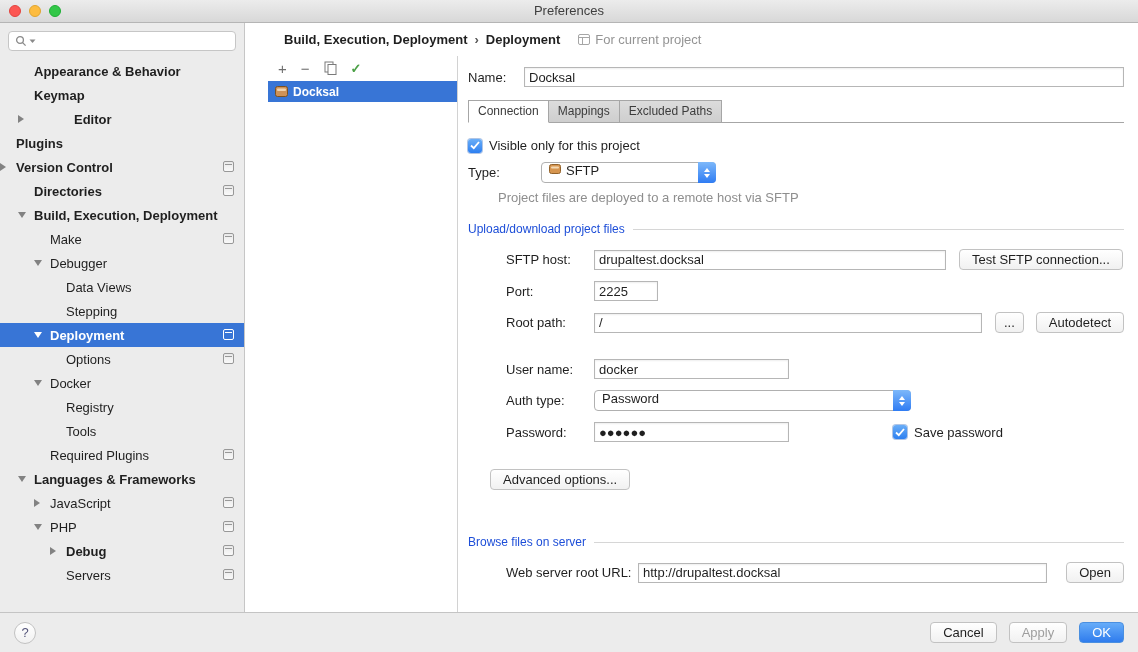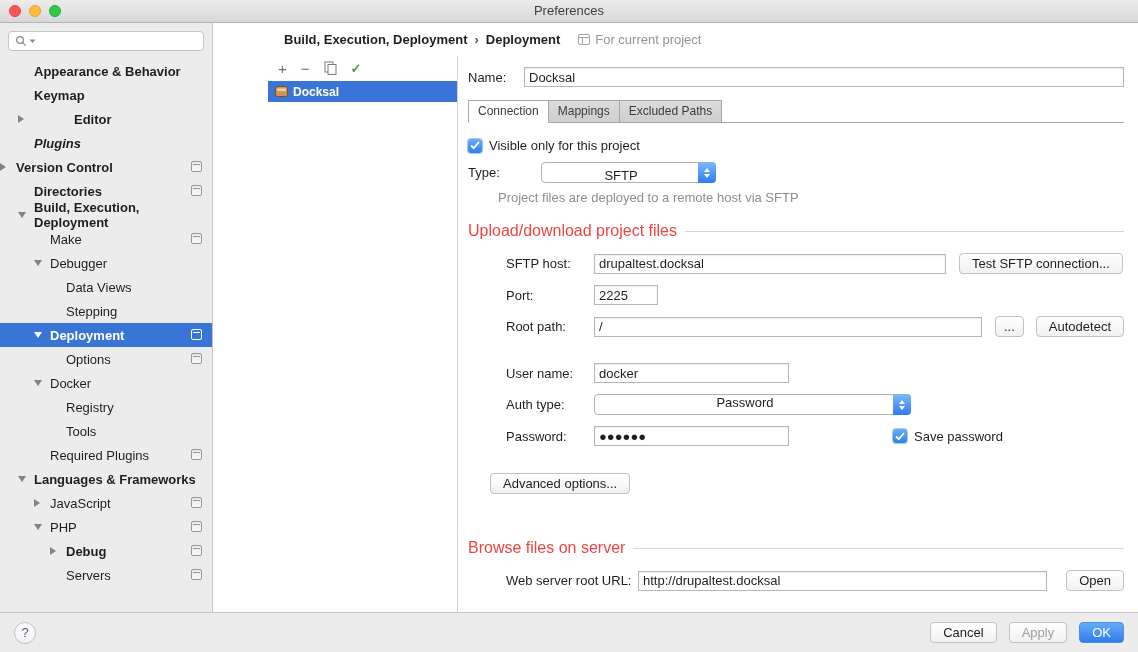--- a/index.html
+++ b/index.html
@@ -10,21 +10,21 @@
   .titlebar { position:absolute; top:0; left:0; right:0; height:23px;
     background:linear-gradient(#ececec,#d8d8d8); border-bottom:1px solid #b5b5b5;
     text-align:center; line-height:22px; font-size:13px; color:#3f3f3f; }
   .traffic { position:absolute; left:9px; top:5px; display:flex; gap:8px; }
   .light { width:12px; height:12px; border-radius:50%; display:inline-block; }
   .light.red { background:#fc5753; border:1px solid #e2443f; }
   .light.yellow { background:#fdbc40; border:1px solid #e0a52f; }
   .light.green { background:#33c748; border:1px solid #1eaf34; }
 
   
-  .sidebar { position:absolute; top:23px; left:0; width:213px; bottom:40px;
+  .sidebar { position:absolute; top:23px; left:0; width:245px; bottom:40px;
     background:#ececec; border-right:1px solid #c6c6c6; overflow:hidden; }
   .search-wrap { padding:8px 8px 6px 8px; }
   .search-field { height:20px; background:#fff; border:1px solid #c6c6c6; border-radius:4px;
     display:flex; align-items:center; padding:0 6px; gap:2px; }
   .tree { margin-top:2px; }
   .tree-row { position:relative; height:24px; display:flex; align-items:center; font-size:13px; color:#1f1f1f; cursor:default; }
   .tree-row.bold { font-weight:bold; }
   .tree-row.selected { background:#3875d6; color:#fff; font-weight:bold; }
   .tree-arrow { width:16px; flex-shrink:0; display:inline-flex; align-items:center; }
   .tree-arrow.right::before { content:""; display:inline-block; border-left:6px solid #828282;
@@ -71,33 +71,33 @@
   .tab.active { background:#fff; height:23px; margin-bottom:-1px; border-bottom:1px solid #fff; position:relative; z-index:2; }
 
   .checkbox { width:14px; height:14px; border-radius:3px; background:linear-gradient(#6aaef7,#2d7ff0);
     display:inline-flex; align-items:center; justify-content:center; flex-shrink:0;
     box-shadow:0 0 0 1px rgba(30,90,180,.35); }
   .cb-label { margin-left:7px; }
   .check-row { margin-top:15px; }
 
   .type-row { margin-top:9px; }
   .type-label { width:73px; }
-  .dropdown { display:inline-flex; align-items:center; height:21px; border:1px solid #b0b0b0; border-radius:4px;
-    background:#fff; position:relative; padding:0 22px 0 7px; gap:5px; cursor:default;flex-direction:column; }
+  .dropdown { display:inline-flex; align-items:flex-start; height:21px; border:1px solid #b0b0b0; border-radius:4px;
+    background:#fff; position:relative; padding:0 22px 0 7px; gap:5px; cursor:default; }
   .stepper { position:absolute; right:-1px; top:-1px; bottom:-1px; width:18px;
     background:linear-gradient(#7db8fa,#2f7cf3); border-radius:0 4px 4px 0;
     display:flex; flex-direction:column; align-items:center; justify-content:center; gap:2px; }
   .st-up { width:0; height:0; border-bottom:4px solid #fff; border-left:3.5px solid transparent; border-right:3.5px solid transparent; }
   .st-dn { width:0; height:0; border-top:4px solid #fff; border-left:3.5px solid transparent; border-right:3.5px solid transparent; }
   .type-dropdown { width:175px; }
   .auth-dropdown { width:317px; }
 
   .help-text { color:#8e8e8e; margin-top:7px; margin-left:30px; }
 
-  .section { display:flex; align-items:center; margin-top:17px; font-size:16px; color:#ef4444; }
+  .section { display:flex; align-items:center; margin-top:17px; font-size:12px; color:#1d4ed8; }
   .section .line { flex:1; height:1px; background:#d6d6d6; margin-left:8px; }
   .section2 { margin-top:45px; }
 
   .group { margin-left:38px; }
   .g-row { margin-top:11px; }
   .g-row.first { margin-top:13px; }
   .g-row.gap { margin-top:26px; }
   .g-label { width:88px; flex-shrink:0; }
   .sftp-input { width:352px; }
   .port-input { width:64px; }
@@ -157,21 +157,21 @@
         <span class="tree-label">Appearance &amp; Behavior</span>
       </div>
       <div class="tree-row bold" style="padding-left: 18px;">
         <span class="tree-arrow"></span>
         <span class="tree-label">Keymap</span>
       </div>
       <div class="tree-row bold" style="padding-left: 18px; gap: 40px;">
         <span class="tree-arrow right"></span>
         <span class="tree-label">Editor</span>
       </div>
-      <div class="tree-row bold" style="padding-left: 18px; font-style: italic;">
+      <div class="tree-row bold" style="">
         <span class="tree-arrow"></span>
         <span class="tree-label">Plugins</span>
       </div>
       <div class="tree-row bold" style="">
         <span class="tree-arrow right"></span>
         <span class="tree-label">Version Control</span>
         <span class="tree-icon"></span>
       </div>
       <div class="tree-row bold" style="padding-left: 18px;">
         <span class="tree-arrow"></span>

